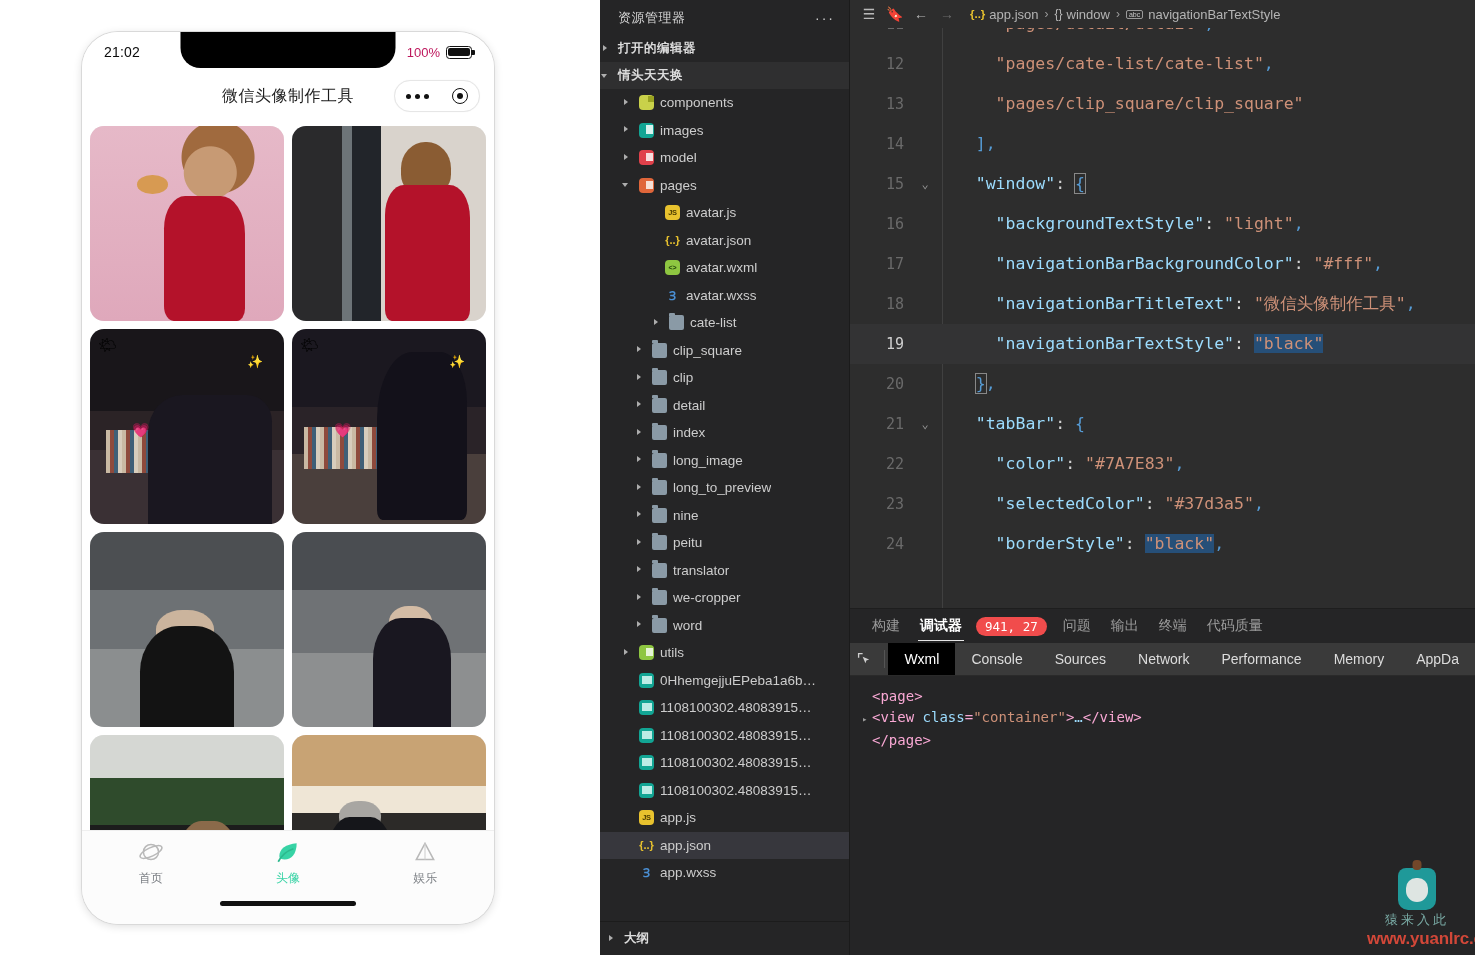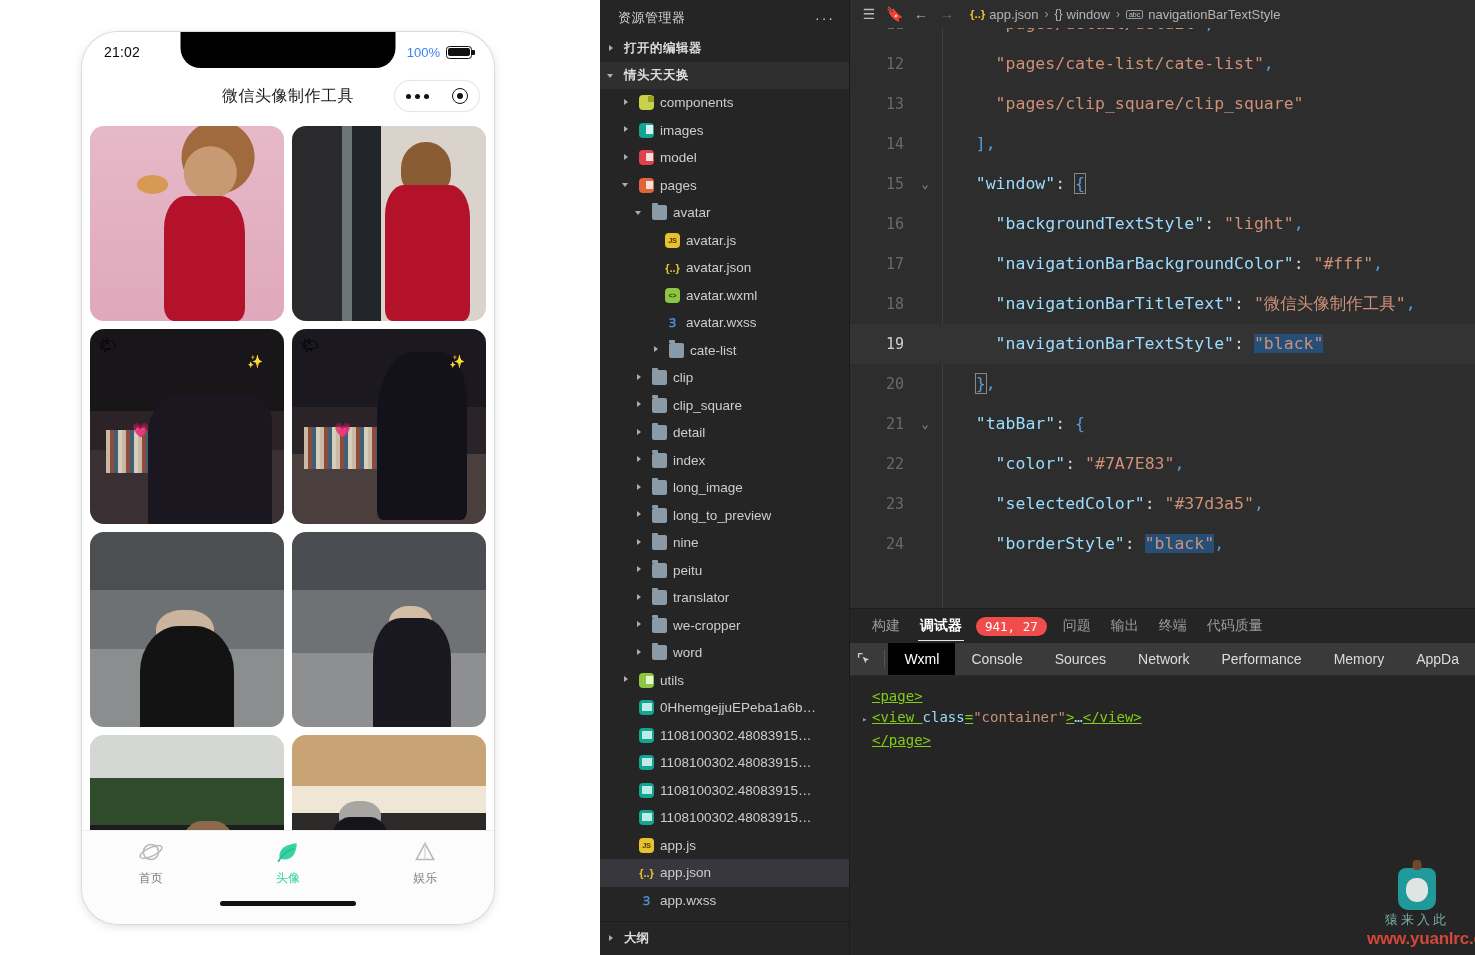--- a/index.html
+++ b/index.html
@@ -29,21 +29,21 @@
     width: 215px; height: 40px; background: #000; border-radius: 0 0 20px 20px;
     z-index: 6;
   }
   .statusbar {
     position: relative; height: 40px; background: #fff;
     display: flex; align-items: center; justify-content: space-between;
     padding: 16px 22px; z-index: 5;
   }
   .sb-time { font-size: 14px; color: #0b0b0b; font-weight: 500; letter-spacing:.2px;}
   .sb-right { display: flex; align-items: center; gap: 6px; }
-  .sb-batt-label { font-size: 13px; color:#3b82f6; }
+  .sb-batt-label { font-size: 13px; color:#be185d; }
   .batt { position: relative; width: 26px; height: 13px; border: 1.3px solid #111; border-radius: 3.5px; }
   .batt::after { content:""; position:absolute; right:-3.5px; top:3.5px; width:2.4px; height:5px; background:#111; border-radius:0 1px 1px 0;}
   .batt i { position:absolute; left:1.4px; top:1.4px; bottom:1.4px; width: calc(100% - 2.8px); background:#111; border-radius:2px; display:block;}
 
   .navbar {
     position: relative; height: 48px; background: #ffffff;
     display: flex; align-items: center; justify-content: center;
   }
   .navbar-title { font-size: 16px; color: #1b1b1b; letter-spacing: .5px; }
   .capsule {
@@ -121,21 +121,21 @@
     position: absolute; left: 600px; top: 0; width: 250px; height: 955px;
     background: #252526; color: #cfcfcf; font-size: 13px;
     border-right: 1px solid #1b1b1b;
   }
   .ex-header {
     height: 35px; display:flex; align-items:center; justify-content:space-between;
     padding: 0 14px 0 18px; color:#d6d6d6; font-size: 13px; letter-spacing:.5px;
   }
   .ex-dots { color:#c9c9c9; letter-spacing:2px; font-size:14px; }
   .ex-section {
-    height: 27px; display:flex; align-items:center; gap:6px; padding-left:6px;
+    height: 27px; display:flex; align-items:center; gap:6px; padding-left:0;
     font-size:12.5px; font-weight:bold; color:#dcdcdc; letter-spacing:.5px;
   }
   .ex-section.sel { background:#2f2f30; }
   .tree { overflow:hidden; }
   .row {
     height: 27.5px; display:flex; align-items:center; gap:6px;
     padding-right:6px; white-space:nowrap; color:#cdcdcd; font-size:13.5px;
   }
   .row.sel { background:#37373d; }
   .caret { width:12px; height:12px; flex:0 0 12px; display:inline-block; position:relative; opacity:.85;}
@@ -236,21 +236,21 @@
     font-size:14px; color:#dcdcdc; border-bottom:1px solid #2a2a2a;
   }
   .picker { width:40px; display:flex; align-items:center; justify-content:center; color:#cfcfcf;}
   .divider { width:1px; background:#555; margin:7px 4px; }
   .dtab { padding: 0 16px; display:flex; align-items:center; }
   .dtab.active { background:#000000; color:#ffffff; }
   .dom {
     padding: 10px 12px; font-family:"DejaVu Sans Mono","Liberation Mono", monospace;
     font-size:14px; line-height:21px; color:#9cdcfe;
   }
-  .dom .tag { color:#84cc16;text-decoration:underline; }
+  .dom .tag { color:#f9a8d4; }
   .dom .attr { color:#9cdcfe; }
   .dom .val { color:#ce9178; }
   .dom .arrow { color:#9b9b9b; display:inline-block; width:10px; font-size:9px;}
   .dom-row { white-space:pre; }
 
   
   .watermark {
     position:absolute; right:8px; bottom:6px; width:100px; text-align:center;
     pointer-events:none; opacity:.92;
   }
@@ -383,25 +383,20 @@
         <div class="row" style="padding-left: 21px;">
           <span class="caret r"></span>
           <span class="ficon ic-model"></span>
           <span class="rowlabel">model</span>
         </div>
         <div class="row" style="padding-left: 21px;">
           <span class="caret d"></span>
           <span class="ficon ic-pages"></span>
           <span class="rowlabel">pages</span>
         </div>
-        <div class="row" style="padding-left: 34px;">
-          <span class="caret d"></span>
-          <span class="ficon ic-folder"></span>
-          <span class="rowlabel">avatar</span>
-        </div>
         <div class="row" style="padding-left: 47px;">
           <span class="caret none"></span>
           <span class="ficon ic-js">JS</span>
           <span class="rowlabel">avatar.js</span>
         </div>
         <div class="row" style="padding-left: 47px;">
           <span class="caret none"></span>
           <span class="ficon ic-json">{..}</span>
           <span class="rowlabel">avatar.json</span>
         </div>
@@ -416,26 +411,26 @@
           <span class="rowlabel">avatar.wxss</span>
         </div>
         <div class="row" style="padding-left: 51px;">
           <span class="caret r"></span>
           <span class="ficon ic-folder"></span>
           <span class="rowlabel">cate-list</span>
         </div>
         <div class="row" style="padding-left: 34px;">
           <span class="caret r"></span>
           <span class="ficon ic-folder"></span>
+          <span class="rowlabel">clip_square</span>
+        </div>
+        <div class="row" style="padding-left: 34px;">
+          <span class="caret r"></span>
+          <span class="ficon ic-folder"></span>
           <span class="rowlabel">clip</span>
-        </div>
-        <div class="row" style="padding-left: 34px;">
-          <span class="caret r"></span>
-          <span class="ficon ic-folder"></span>
-          <span class="rowlabel">clip_square</span>
         </div>
         <div class="row" style="padding-left: 34px;">
           <span class="caret r"></span>
           <span class="ficon ic-folder"></span>
           <span class="rowlabel">detail</span>
         </div>
         <div class="row" style="padding-left: 34px;">
           <span class="caret r"></span>
           <span class="ficon ic-folder"></span>
           <span class="rowlabel">index</span>

